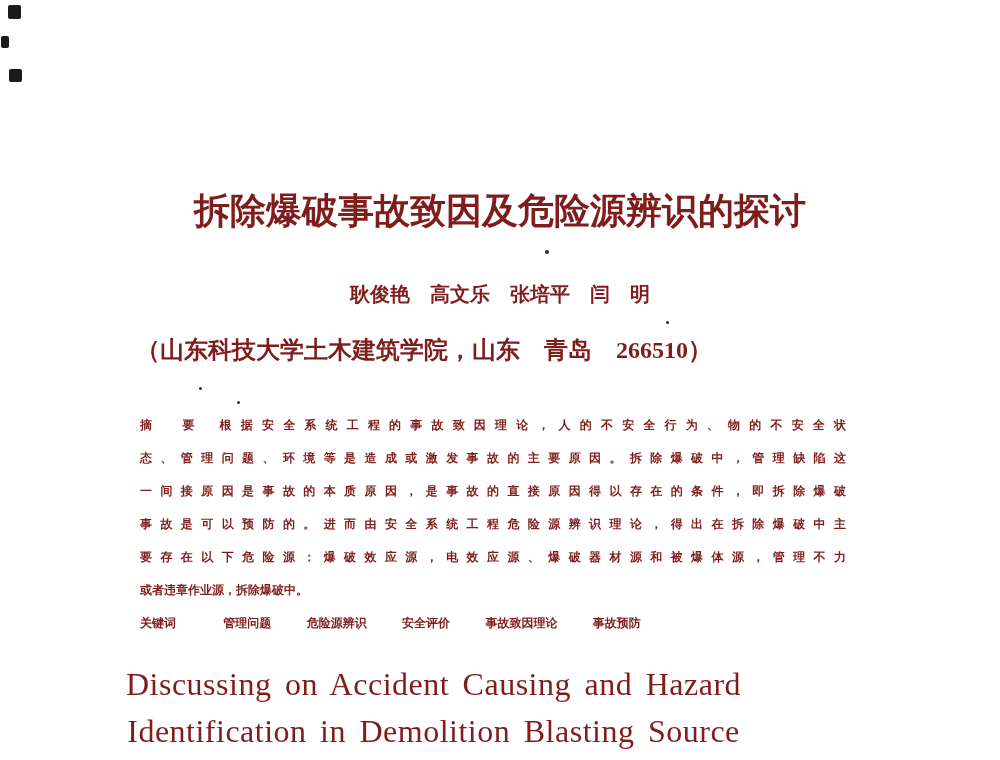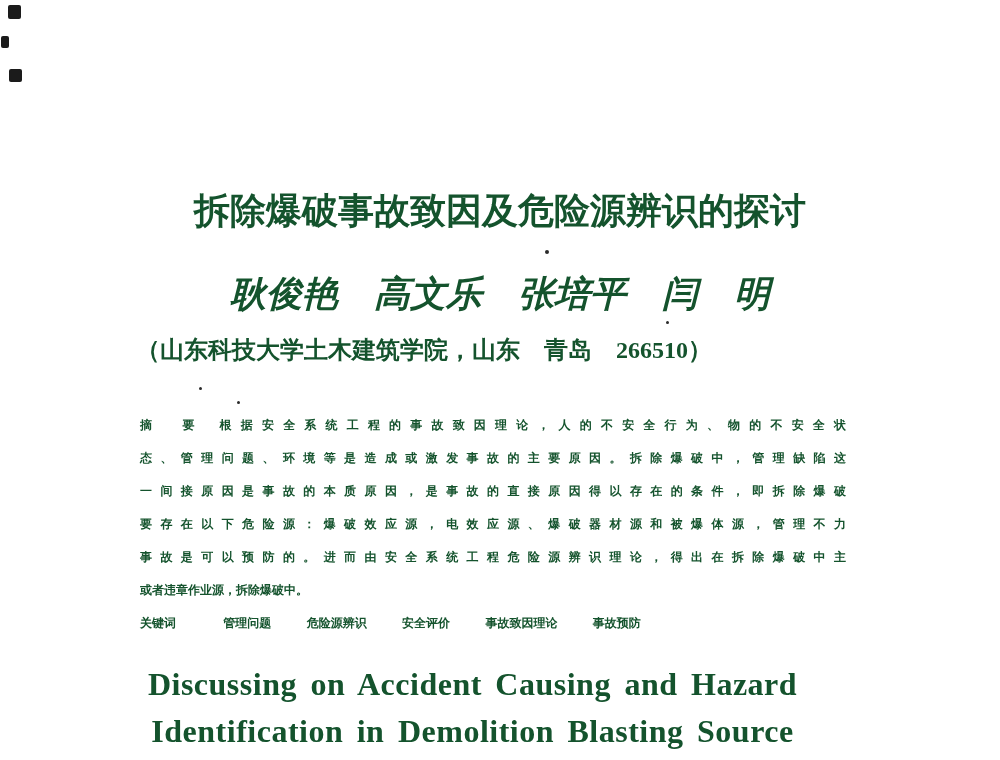--- a/index.html
+++ b/index.html
@@ -1,36 +1,35 @@
 <!DOCTYPE html>
 <html><head>
 <meta charset="utf-8">
 <style>
   html,body{margin:0;padding:0;background:#ffffff;}
   .page{
     position:relative;
     width:1000px;height:760px;
     background:#ffffff;
-    color:#14532d;
+    color:#7f1d1d;
     font-family:"Liberation Serif", serif;
     overflow:hidden;
   }
   .title-cn{
     position:absolute;top:188px;left:0;width:1000px;
     text-align:center;
     font-size:36px;font-weight:bold;
     line-height:46px;
     letter-spacing:0px;
   }
   .authors{
     position:absolute;top:276px;left:0;width:1000px;
     text-align:center;
-    font-size:36px;font-weight:bold;
+    font-size:20px;font-weight:bold;
     line-height:36px;
-    font-style:italic;
   }
   .affiliation{
     position:absolute;top:333px;left:0;width:848px;
     text-align:center;
     font-size:24px;font-weight:600;
     line-height:34px;
   }
   .abstract{
     position:absolute;top:409px;left:140px;width:706px;
     font-size:12px;font-weight:bold;
@@ -49,25 +48,24 @@
   .kw-row{
     font-family:"Liberation Sans", sans-serif;
     font-weight:bold;
     height:33px;white-space:nowrap;
   }
   .kw-label{margin-right:12px;}
   .kw-term{margin-left:32px;}
   .title-en{
     position:absolute;top:661px;left:0;width:867px;
     text-align:center;
-    font-size:32px;font-weight:bold;
+    font-size:32px;font-weight:normal;
     line-height:47px;
     word-spacing:5px;
     letter-spacing:0.5px;
-    padding-left:39px;
   }
   .blotch{position:absolute;background:#1b1b1b;border-radius:2px;}
   .speck{position:absolute;background:#2a2a2a;border-radius:50%;}
 </style>
 </head>
 <body>
 
 <div class="page">
 
   <div class="blotch" style="left:8px;top:5px;width:13px;height:14px;"></div>
@@ -84,22 +82,22 @@
   <div class="authors">耿俊艳　高文乐　张培平　闫　明</div>
 
   <div class="affiliation">（山东科技大学土木建筑学院，山东　青岛　266510）</div>
 
   <div class="abstract">
     <div class="line j">
       <span class="abs-label">摘　要</span><span>根据安全系统工程的事故致因理论，人的不安全行为、物的不安全状</span>
     </div>
     <div class="line j">态、管理问题、环境等是造成或激发事故的主要原因。拆除爆破中，管理缺陷这</div>
     <div class="line j">一间接原因是事故的本质原因，是事故的直接原因得以存在的条件，即拆除爆破</div>
+    <div class="line j">事故是可以预防的。进而由安全系统工程危险源辨识理论，得出在拆除爆破中主</div>
     <div class="line j">要存在以下危险源：爆破效应源，电效应源、爆破器材源和被爆体源，管理不力</div>
-    <div class="line j">事故是可以预防的。进而由安全系统工程危险源辨识理论，得出在拆除爆破中主</div>
     <div class="line">或者违章作业源，拆除爆破中。</div>
     <div class="kw-row">
       <span class="kw-label">关键词</span>
       <span class="kw-term">管理问题</span>
       <span class="kw-term">危险源辨识</span>
       <span class="kw-term">安全评价</span>
       <span class="kw-term">事故致因理论</span>
       <span class="kw-term">事故预防</span>
     </div>
   </div>

